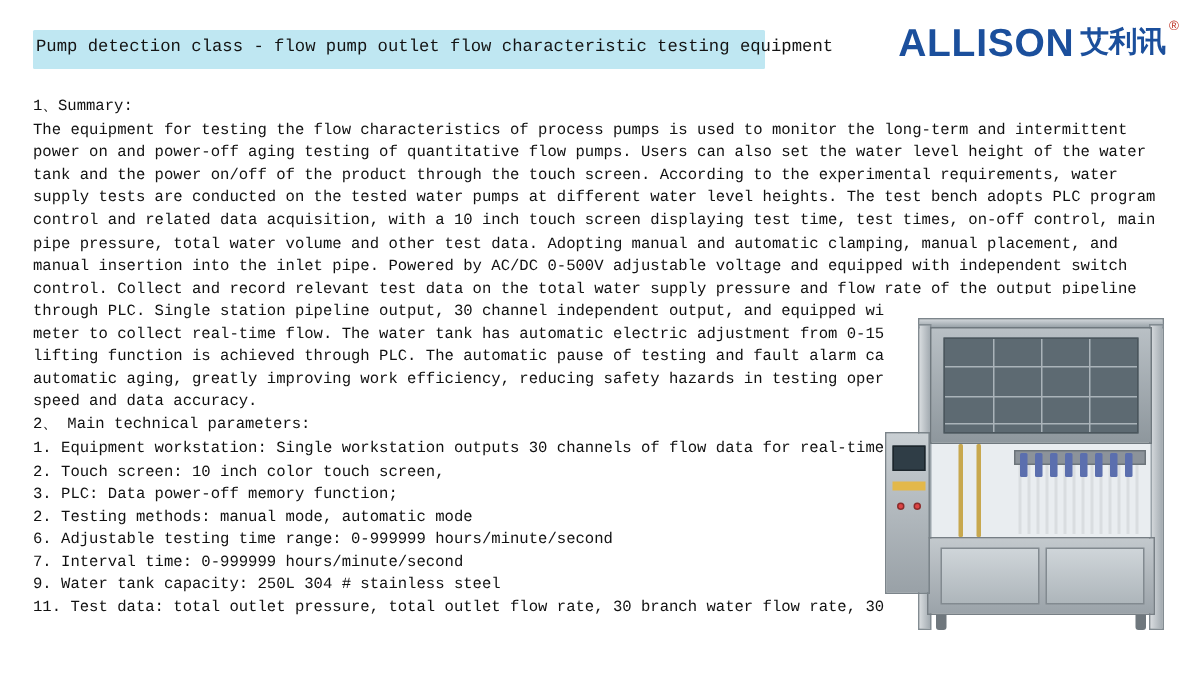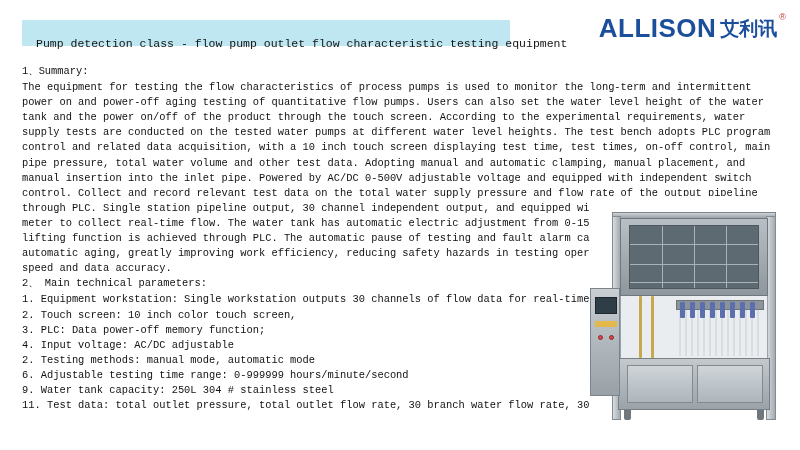--- a/index.html
+++ b/index.html
@@ -32,28 +32,27 @@
     position: absolute;
     left: 22px;
     top: 20px;
     width: 488px;
     height: 26px;
     background: #bfe7f2;
     border-radius: 1px;
   }
   .title-text {
     position: absolute;
-    left: 36px;
+    left: 24px;
     top: 25px;
     font-family: "Liberation Mono", monospace;
     font-size: 11.5px;
     letter-spacing: 0px;
     color: #141414;
     white-space: nowrap;
-    margin-top: 12px;
   }
 
   .brand {
     position: absolute;
     right: 14px;
     top: 15px;
     display: flex;
     align-items: flex-start;
     line-height: 1;
   }
@@ -271,23 +270,23 @@
   </div>
 
   <div class="content">
     <p class="sec-head">1、Summary:</p>
     <p class="para">The equipment for testing the flow characteristics of process pumps is used to monitor the long-term and intermittent power on and power-off aging testing of quantitative flow pumps. Users can also set the water level height of the water tank and the power on/off of the product through the touch screen. According to the experimental requirements, water supply tests are conducted on the tested water pumps at different water level heights. The test bench adopts PLC program control and related data acquisition, with a 10 inch touch screen displaying test time, test times, on-off control, main pipe pressure, total water volume and other test data. Adopting manual and automatic clamping, manual placement, and manual insertion into the inlet pipe. Powered by AC/DC 0-500V adjustable voltage and equipped with independent switch control. Collect and record relevant test data on the total water supply pressure and flow rate of the output pipeline through PLC. Single station pipeline output, 30 channel independent output, and equipped with 30 channel independent flow meter to collect real-time flow. The water tank has automatic electric adjustment from 0-1500MM, and the up and down lifting function is achieved through PLC. The automatic pause of testing and fault alarm can achieve unmanned and fully automatic aging, greatly improving work efficiency, reducing safety hazards in testing operations, and improving testing speed and data accuracy.</p>
     <p class="sec-head">2、 Main technical parameters:</p>
     <ul class="list">
       <li>1. Equipment workstation: Single workstation outputs 30 channels of flow data for real-time display and collection</li>
       <li>2. Touch screen: 10 inch color touch screen,</li>
       <li>3. PLC: Data power-off memory function;</li>
-      <li>4. Input voltage: AC/DC adjustable</li>
       <li>2. Testing methods: manual mode, automatic mode</li>
       <li>6. Adjustable testing time range: 0-999999 hours/minute/second</li>
+      <li>7. Interval time: 0-999999 hours/minute/second</li>
       <li>9. Water tank capacity: 250L 304 # stainless steel</li>
       <li>11. Test data: total outlet pressure, total outlet flow rate, 30 branch water flow rate, 30 branch water pressure</li>
 
     </ul>
   </div>
 
   <div class="photo">
     <div class="photo-bg"></div>
 
     <div class="m-frame">

